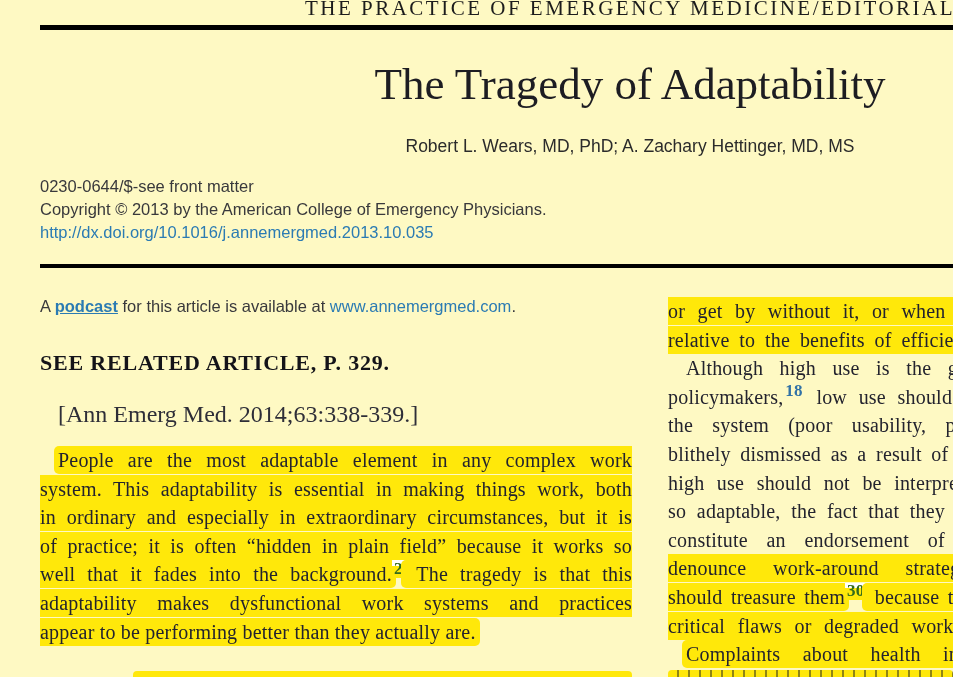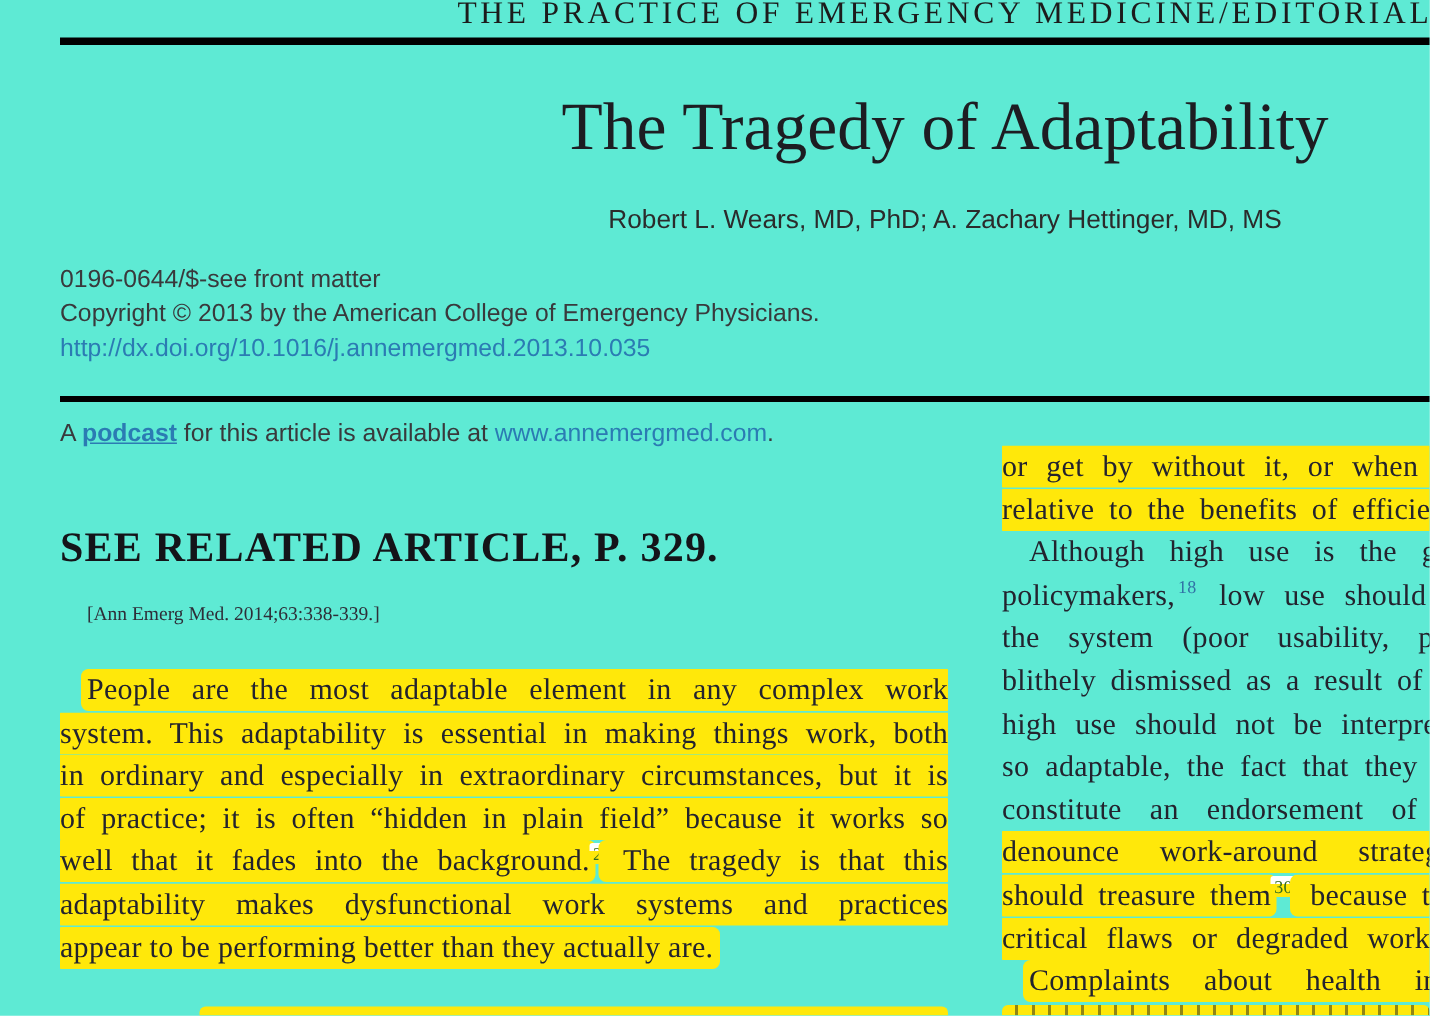--- a/index.html
+++ b/index.html
@@ -1,18 +1,18 @@
 <!DOCTYPE html>
 <html style="--highlight: #ffe80a; --link_blue: #2b7bb3; --sup_blue: #3172a6; --sup_green: #336b1d;"><head>
 <meta charset="utf-8">
 <style>
   html,body{margin:0;padding:0;}
   .page{
     position:relative; width:953px; height:677px; overflow:hidden;
-    background:#5eead4; font-family:"Liberation Serif", serif;
+    background:#fef9c3; font-family:"Liberation Serif", serif;
   }
   .abs{position:absolute;}
   
   .center-band{left:0; width:1260px; text-align:center;}
   .header-caps{
     top:-4px; font-size:21px; letter-spacing:2.5px; color:#1c1c1c;
     font-family:"Liberation Serif", serif; white-space:nowrap;
   }
   .rule{left:40px; width:1220px; background:#000;}
   .rule1{top:25px; height:5px;}
@@ -21,42 +21,42 @@
   .authors{
     top:136px; font-family:"Liberation Sans", sans-serif; font-size:17.5px;
     color:#2b2b2b; white-space:nowrap;
   }
   .front-matter{
     left:40px; top:175px; font-family:"Liberation Sans", sans-serif;
     font-size:16.5px; color:#39393c; line-height:23px; white-space:nowrap;
   }
   .link{color:var(--link_blue,#2b7bb3); text-decoration:none;}
   .podcast-line{
-    left:40px; top:280px; font-family:"Liberation Sans", sans-serif;
+    left:40px; top:297px; font-family:"Liberation Sans", sans-serif;
     font-size:16.5px; color:#39393c; white-space:nowrap;
   }
   .podcast-bold{font-weight:bold; color:var(--link_blue,#2b7bb3);}
   .see-related{
-    left:40px; top:350px; font-size:28px; font-weight:bold; color:#141419;
+    left:40px; top:350px; font-size:22px; font-weight:bold; color:#141419;
     letter-spacing:0.8px; white-space:nowrap;
   }
-  .citation{left:58px; top:401px; font-size:13px; color:#2e2e38; white-space:nowrap;}
+  .citation{left:58px; top:401px; font-size:24px; color:#2e2e38; white-space:nowrap;}
   
   .col{font-size:20px; letter-spacing:0.2px; color:#23232e;}
   .col-left{left:40px; top:446px; width:592px;}
   .col-right{left:668px; top:297px; width:315px;}
   .line{height:28.62px; line-height:28.62px; overflow:hidden;}
   .just{text-align:justify; text-align-last:justify;}
   .ind{display:inline-block; height:1px;}
   .hl{
     background:var(--highlight,#ffe80a);
     padding:3px 4px; margin:0 -4px; border-radius:5px;
   }
   .sup{
-    font-size:12px; vertical-align:super; line-height:0; padding:0 2px;
+    font-size:17px; vertical-align:super; line-height:0; padding:0 2px;font-weight:bold;
   }
   .sup-blue{color:var(--sup_blue,#3172a6);}
   .sup-hl{
     color:var(--sup_green,#336b1d);
     background:linear-gradient(180deg,#ffffff 0 38%, var(--highlight,#ffe80a) 38% 100%);
     border-radius:2px;
   }
   
   .strip{position:absolute; background:var(--highlight,#ffe80a); border-radius:4px 4px 0 0;}
   .strip-left{left:133px; top:671px; width:499px; height:6px;}
@@ -71,21 +71,21 @@
 
 <div class="page">
 
   <div class="abs center-band header-caps">THE PRACTICE OF EMERGENCY MEDICINE/EDITORIAL</div>
   <div class="abs rule rule1"></div>
 
   <div class="abs center-band title">The Tragedy of Adaptability</div>
   <div class="abs center-band authors">Robert L. Wears, MD, PhD; A. Zachary Hettinger, MD, MS</div>
 
   <div class="abs front-matter">
-    <div>0196-0644/$-see front matter</div>
+    <div>0230-0644/$-see front matter</div>
     <div>Copyright © 2013 by the American College of Emergency Physicians.</div>
     <div><a href="#" class="link">http://dx.doi.org/10.1016/j.annemergmed.2013.10.035</a></div>
   </div>
 
   <div class="abs rule rule2"></div>
 
   <div class="abs podcast-line"><span>A </span><a href="#" class="podcast-bold">podcast</a><span> for this article is available at </span><a href="#" class="link">www.annemergmed.com</a><span>.</span></div>
 
   <div class="abs see-related">SEE RELATED ARTICLE, P. 329.</div>
   <div class="abs citation">[Ann Emerg Med. 2014;63:338-339.]</div>

